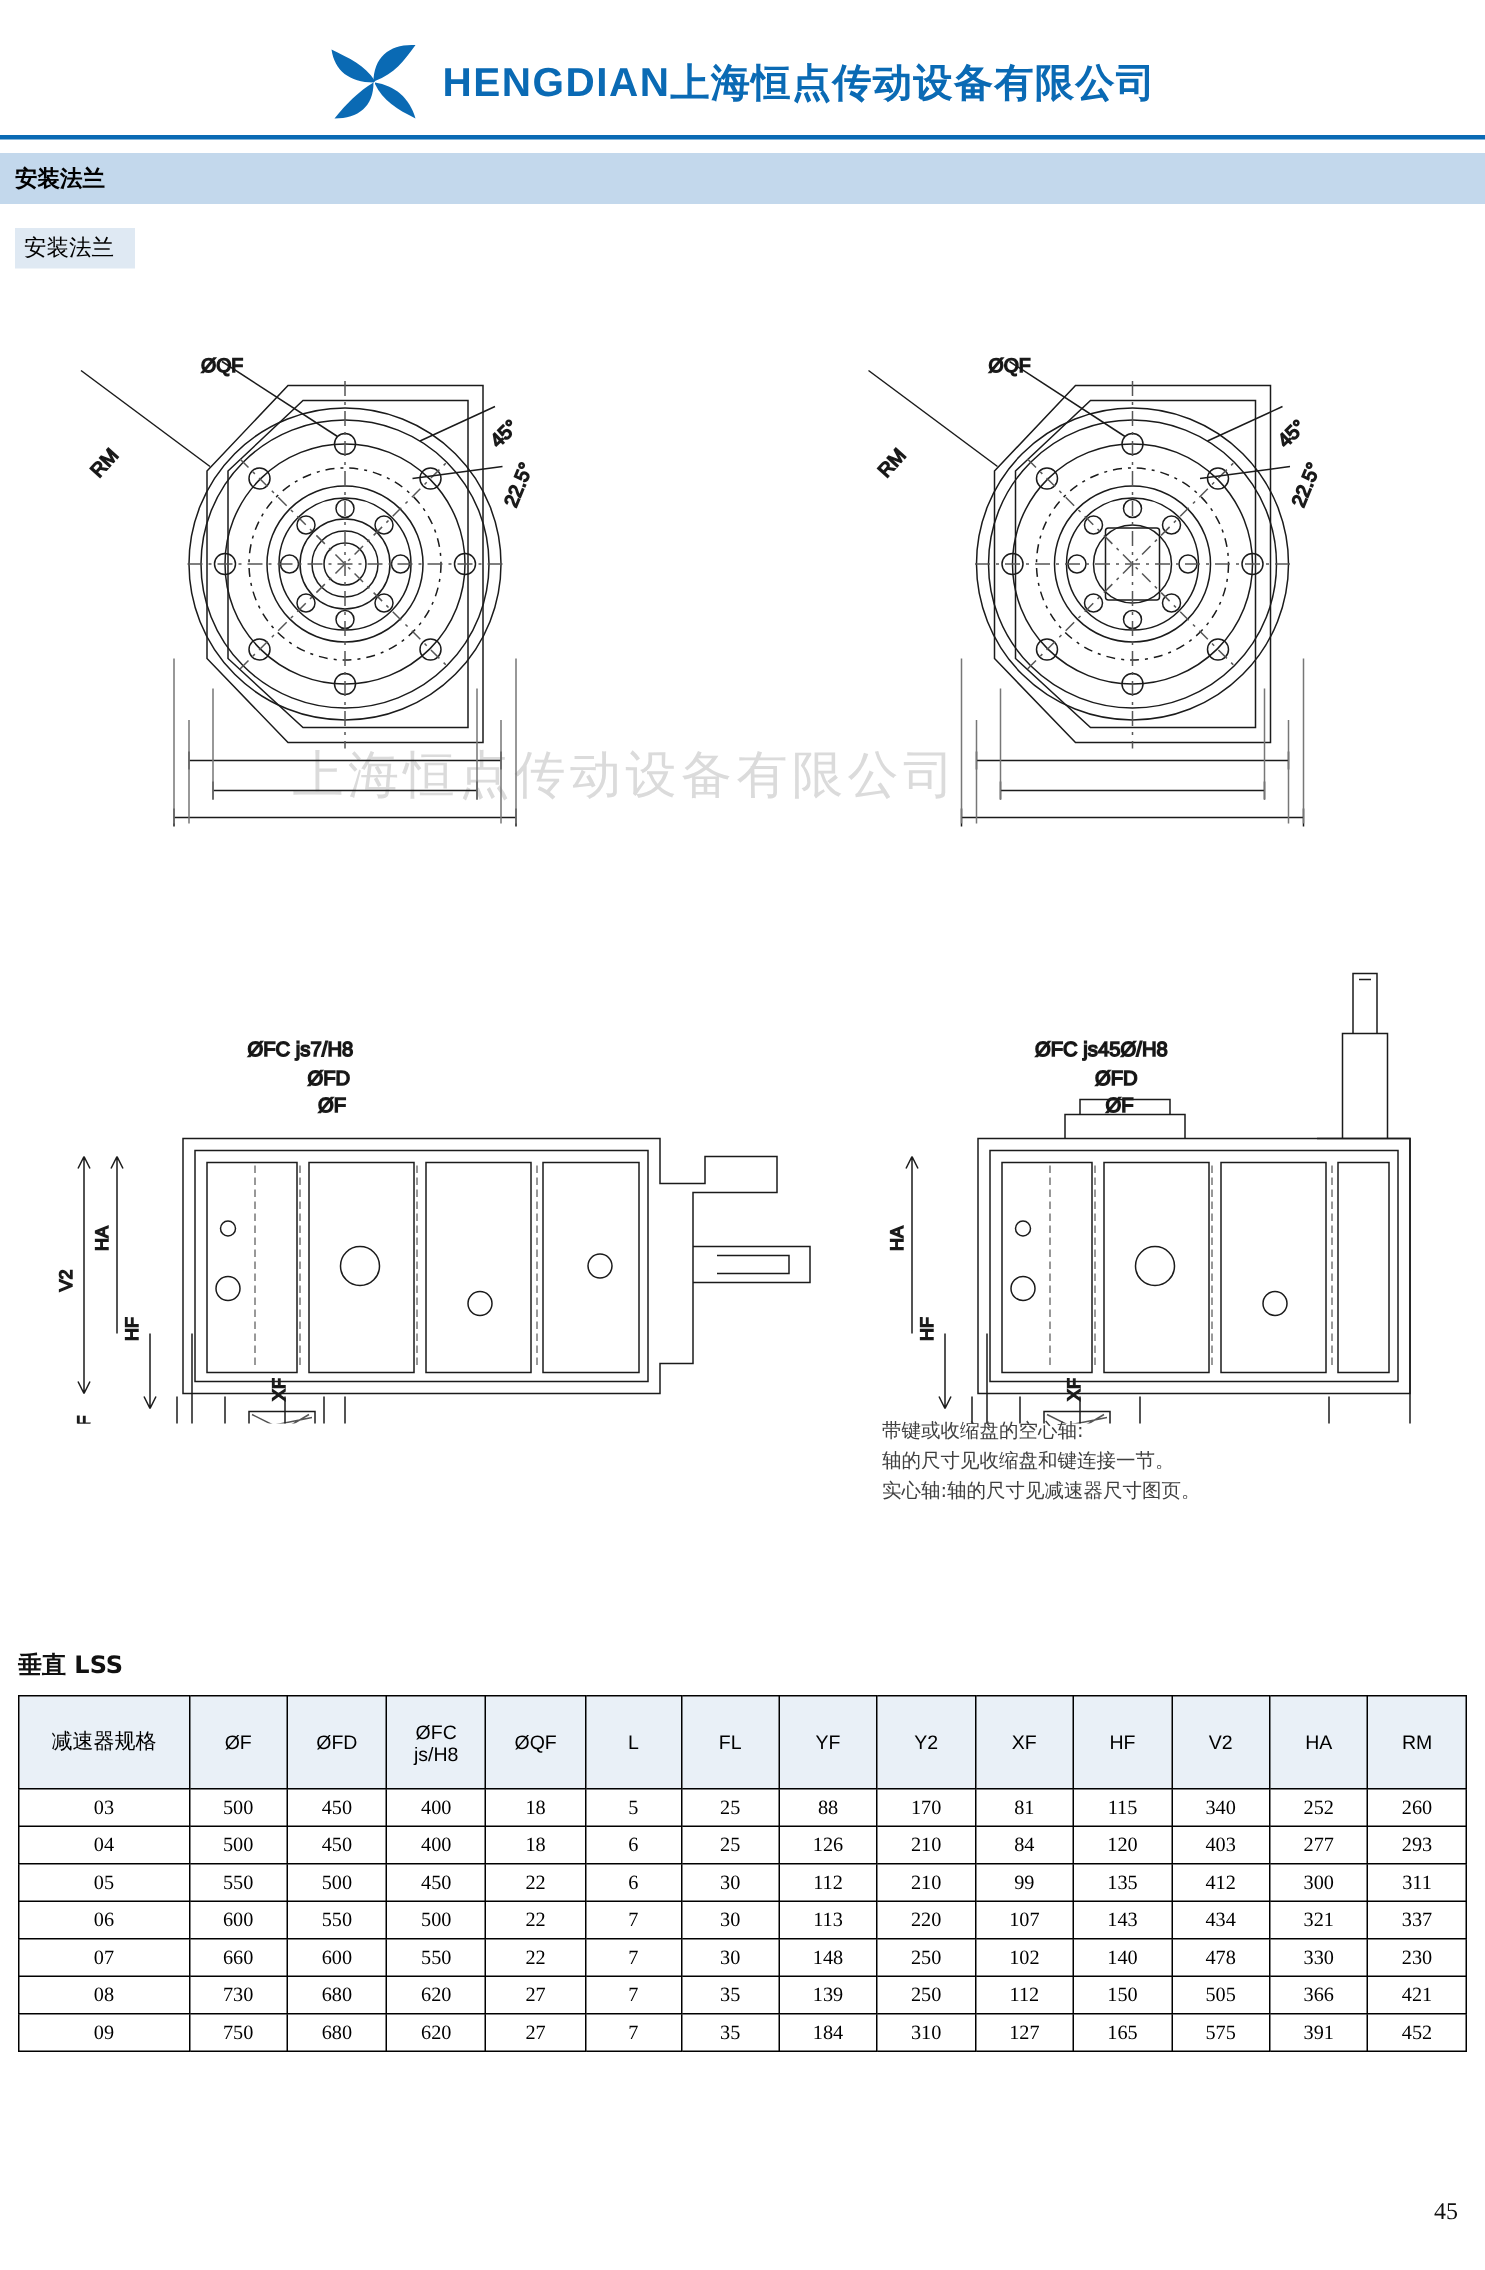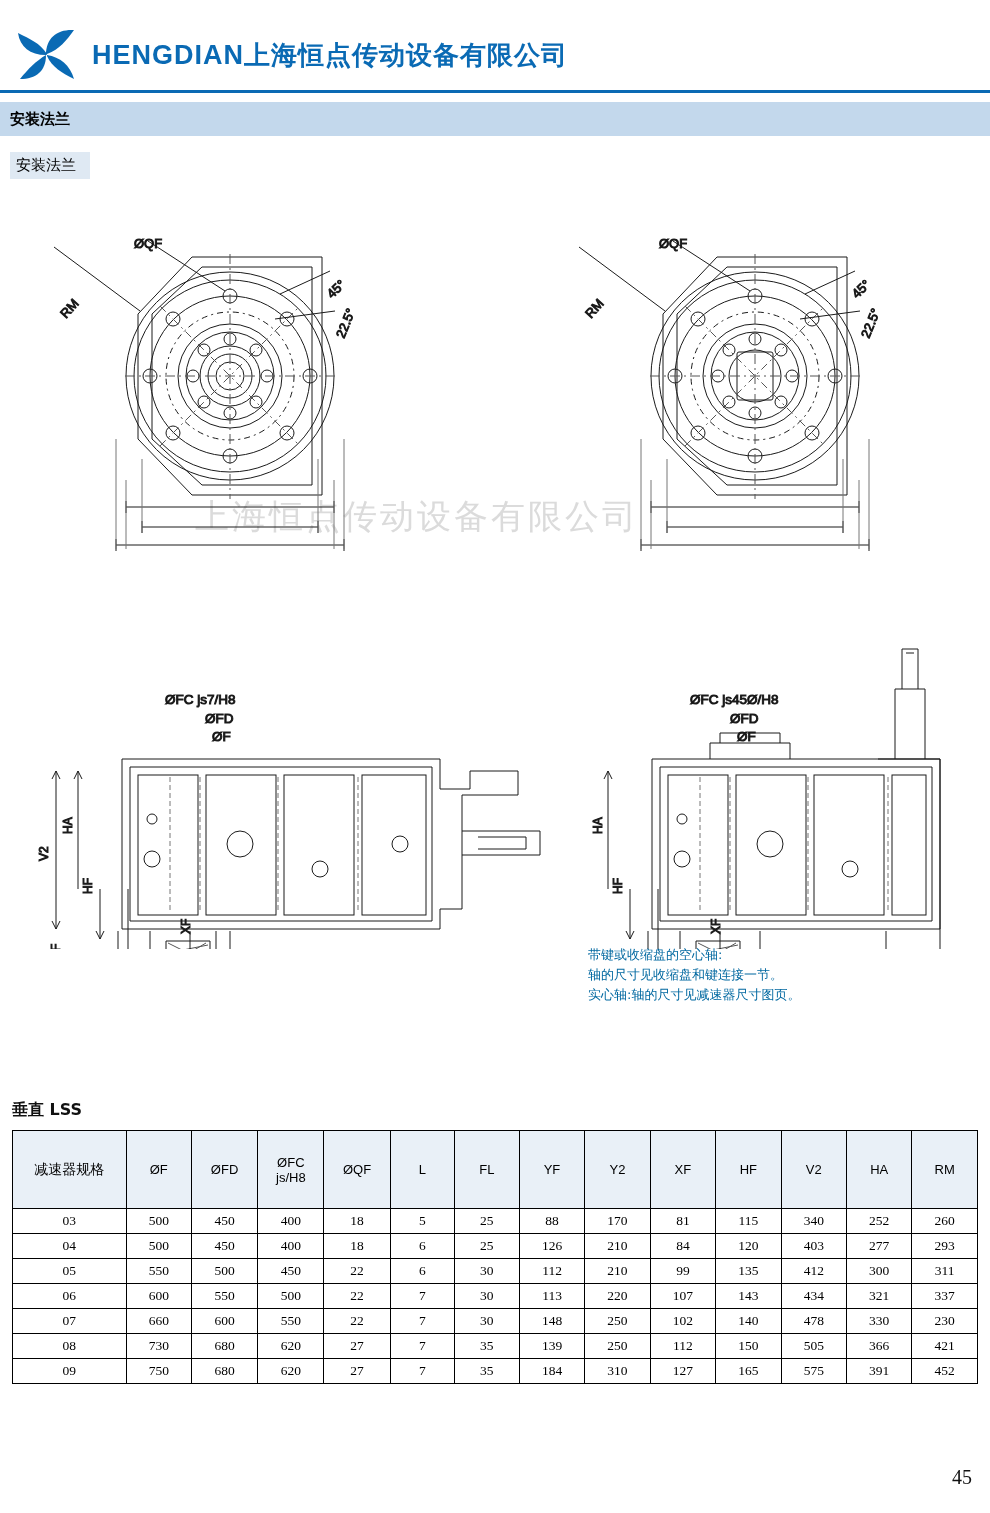--- a/index.html
+++ b/index.html
@@ -11,21 +11,21 @@
     font-family: "Liberation Sans", sans-serif;
     color: #111;
     position: relative;
     overflow: hidden;
   }
 
   
   .header {
     display: flex;
     align-items: center;
-    justify-content: flex-start;
+    justify-content: center;
     padding: 30px 16px 10px 16px;
     height: 90px;
   }
   .brand { display: flex; align-items: center; gap: 14px; }
   .logo-mark { width: 62px; height: 56px; }
   .brand-name {
     font-size: 27px;
     letter-spacing: 1px;
     color: #0a6ab4;
     font-weight: bold;
@@ -84,21 +84,21 @@
   .svg-holder { position: absolute; inset: 0; }
 
   
   .notes {
     position: absolute;
     left: 588px;
     top: 945px;
     font-size: 13px;
     line-height: 20px;
     font-family: "DejaVu Sans", sans-serif;
-    color: #0369a1;
+    color: #404040;
   }
 
   
   .table-title {
     position: absolute;
     left: 12px;
     top: 1100px;
     font-size: 16px;
     font-weight: bold;
     font-family: "DejaVu Sans", sans-serif;
@@ -112,41 +112,41 @@
     font-size: 13px;
     font-family: "Liberation Serif", serif;
   }
   table.spec th, table.spec td {
     border: 1px solid #000;
     text-align: center;
     color: #000;
   }
   table.spec thead th {
     background: #e9f0f7;
-    height: 78px;
+    height: 62px;
     font-weight: normal;
     font-family: "Liberation Sans", sans-serif;
     font-size: 13px;
     line-height: 15px;
   }
   table.spec thead th.first {
     font-family: "DejaVu Sans", sans-serif;
     font-size: 14px;
     font-weight: normal;
   }
   table.spec tbody td { height: 25px; font-size: 13.5px; }
   table.spec tbody td.rowname { font-size: 13.5px; }
   .col-first { width: 124px; }
   .col-n { width: 70px; }
 
   .page-num {
     position: absolute;
     right: 18px;
     top: 1466px;
-    font-size: 20px;
+    font-size: 16px;
     font-family: "Liberation Serif", serif;
   }
 
   svg text { font-family: "Liberation Sans", sans-serif; }
 </style>
 </head>
 <body>
 
 <div class="header">
   <div class="brand">

